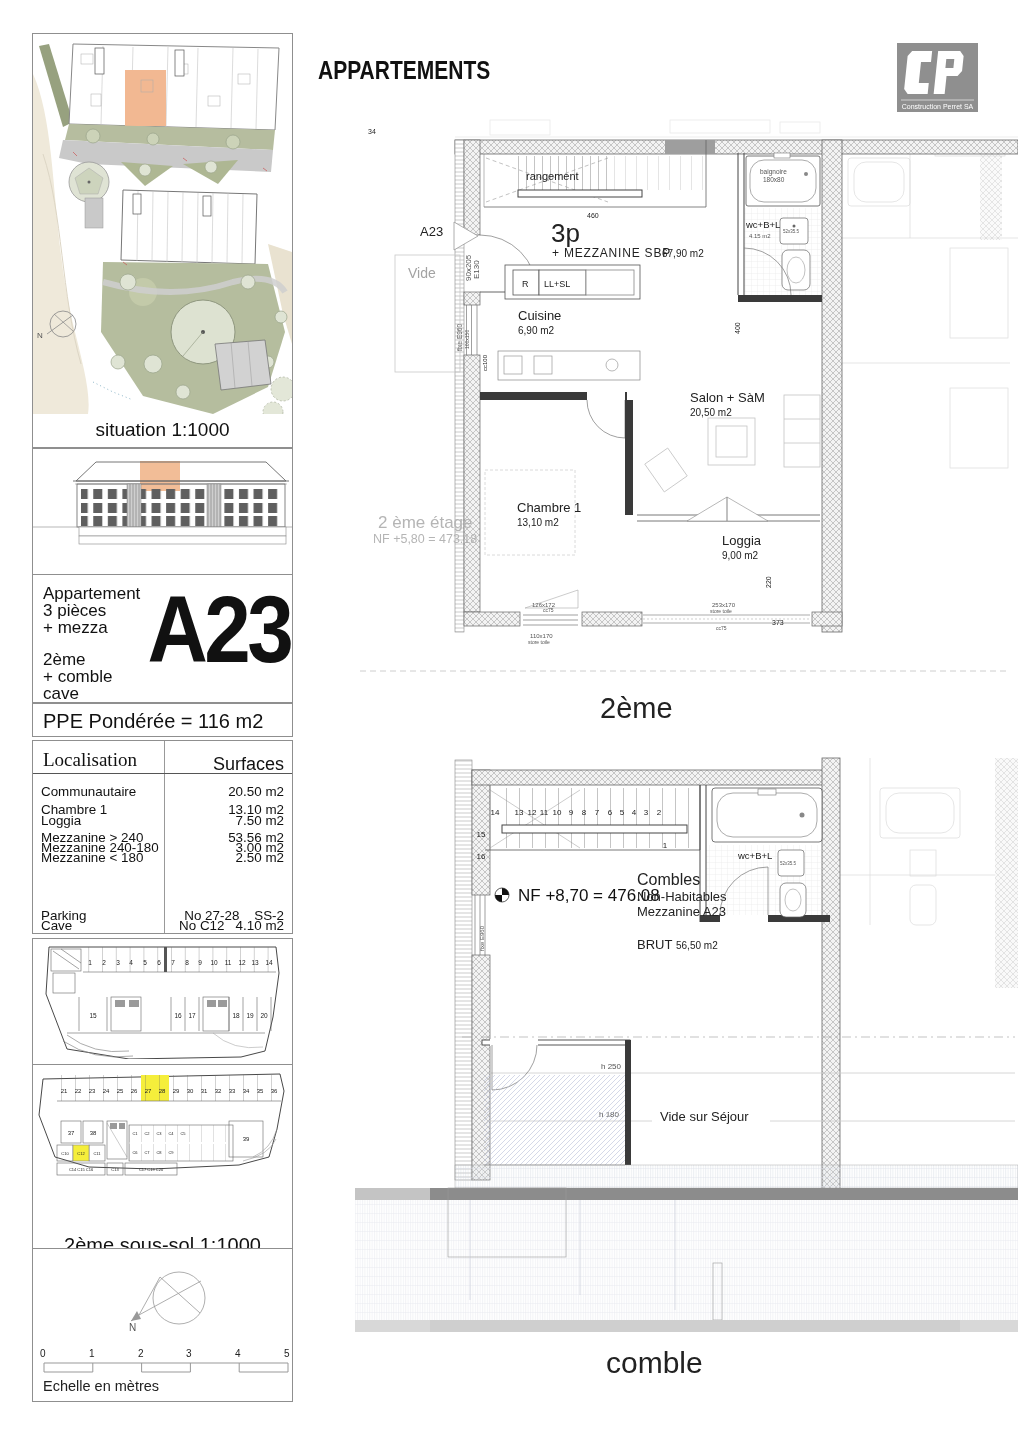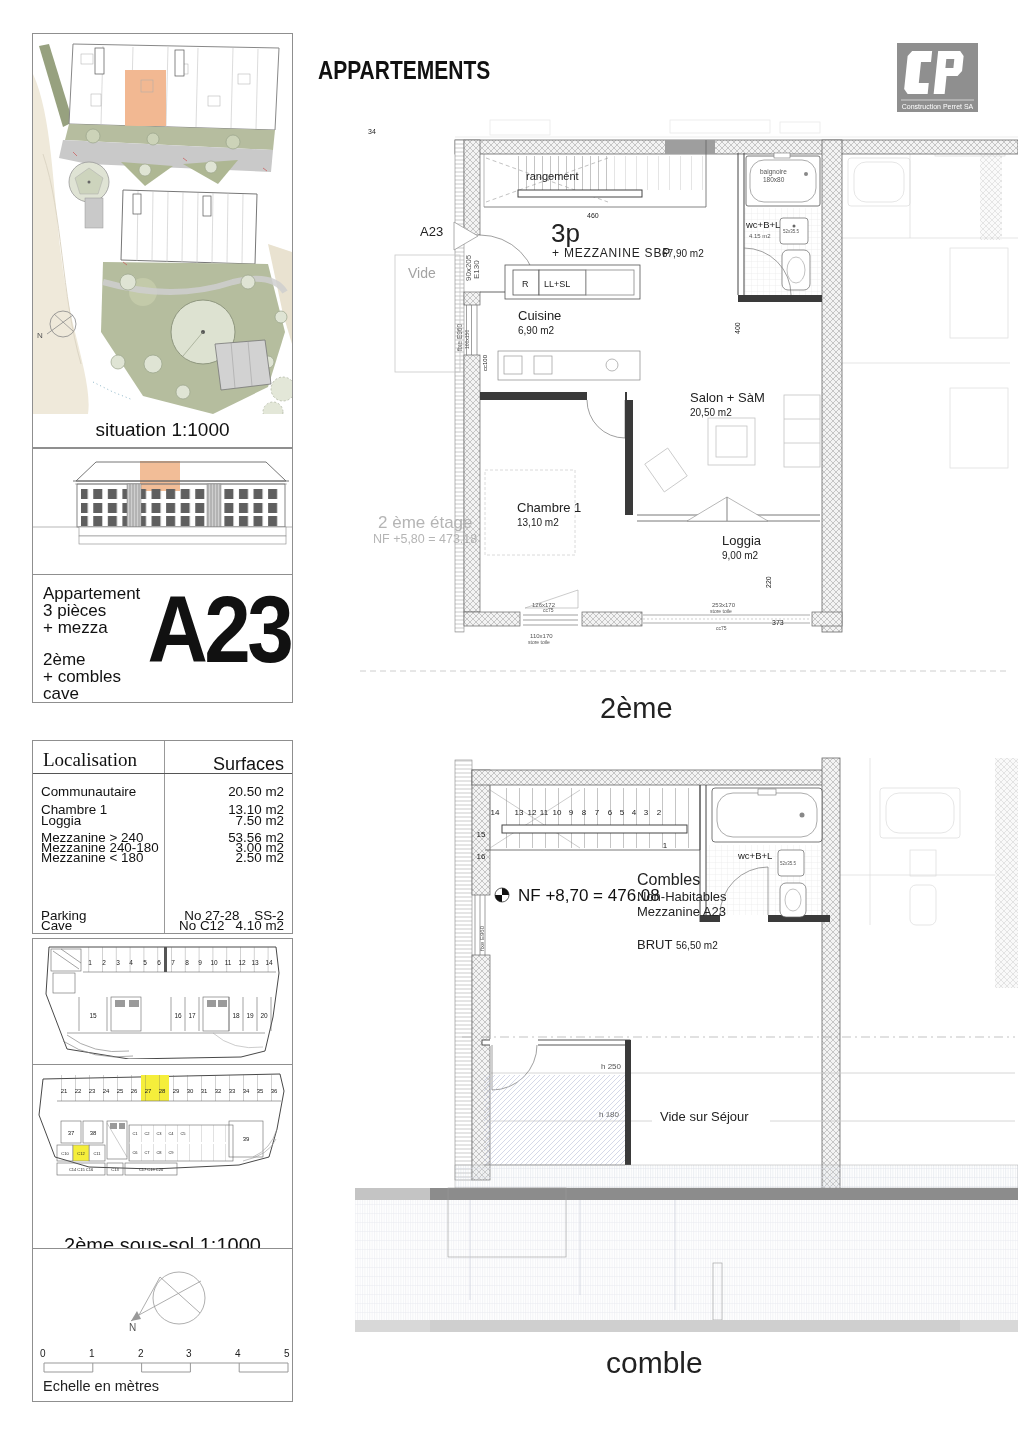--- a/index.html
+++ b/index.html
@@ -179,25 +179,28 @@
       <rect x="46" y="87" width="207" height="8" fill="#fff" stroke="#888" stroke-width="0.6"></rect>
     </svg>
     <div class="pcap pre" style="bottom:5px;font-size:20px;">élévation   Ouest 1:1000</div>
   </div>
 
   <div class="panel" style="top:574px;height:129px;">
     <span class="ucline" style="top:10px">Appartement</span>
     <span class="ucline" style="top:27px">3 pièces</span>
     <span class="ucline" style="top:44px">+ mezza</span>
     <span class="ucline" style="top:76px">2ème</span>
-    <span class="ucline" style="top:93px">+ combles</span>
+    <span class="ucline" style="top:93px">+ comble</span>
     <span class="ucline" style="top:110px">cave</span>
     <span class="ucode">A23</span>
   </div>
 
+  <div class="panel" style="top:703px;height:34px;">
+    <span class="abs" style="left:10px;top:6px;font-size:20px;">PPE Pondérée = 116 m2</span>
+  </div>
 
   <div class="panel" style="top:740px;height:194px;">
     <div class="tdivv"></div>
     <div class="tdivh"></div>
     <span class="thead1">Localisation</span>
     <span class="thead2">Surfaces</span>
     <div class="srow" style="top:44px">
         <span>Communautaire</span>
         <span class="sval">20.50 m2</span>
       </div>

